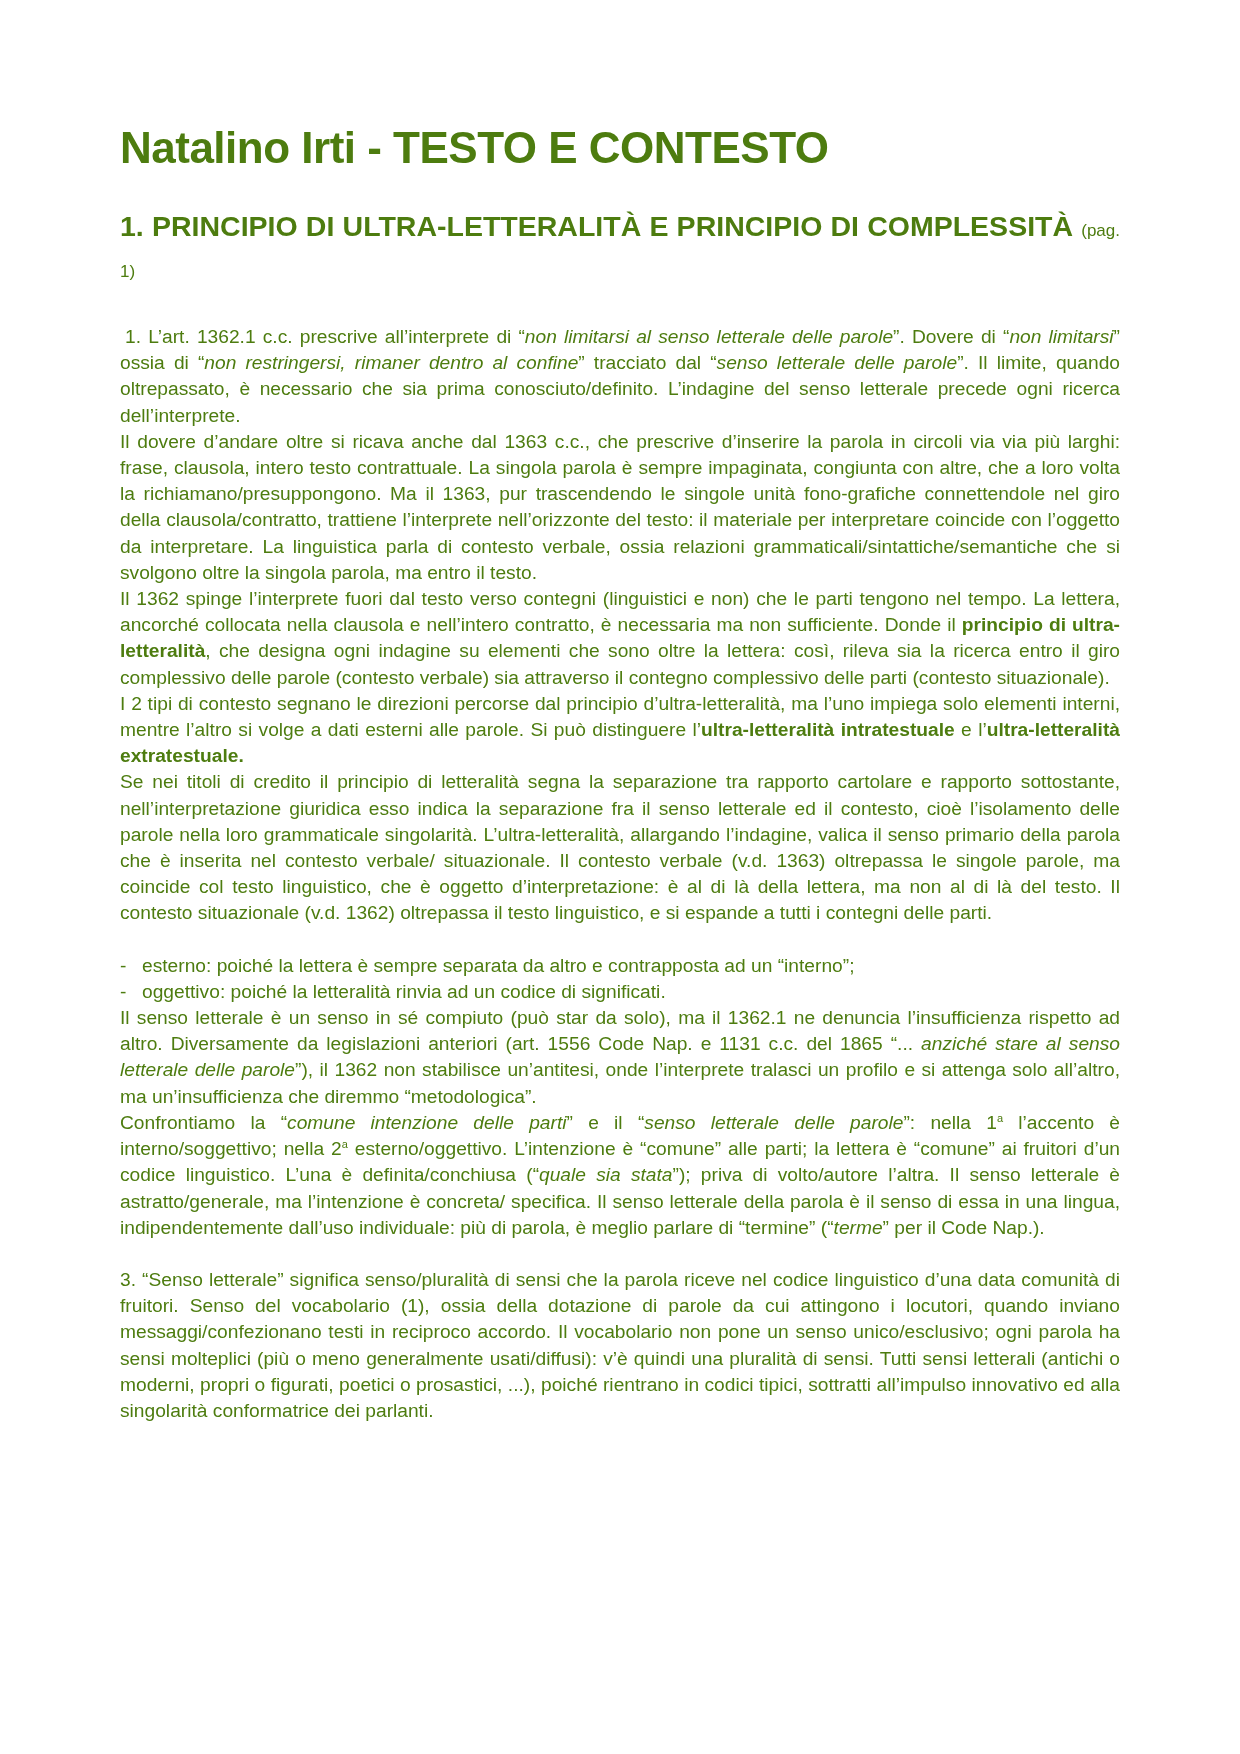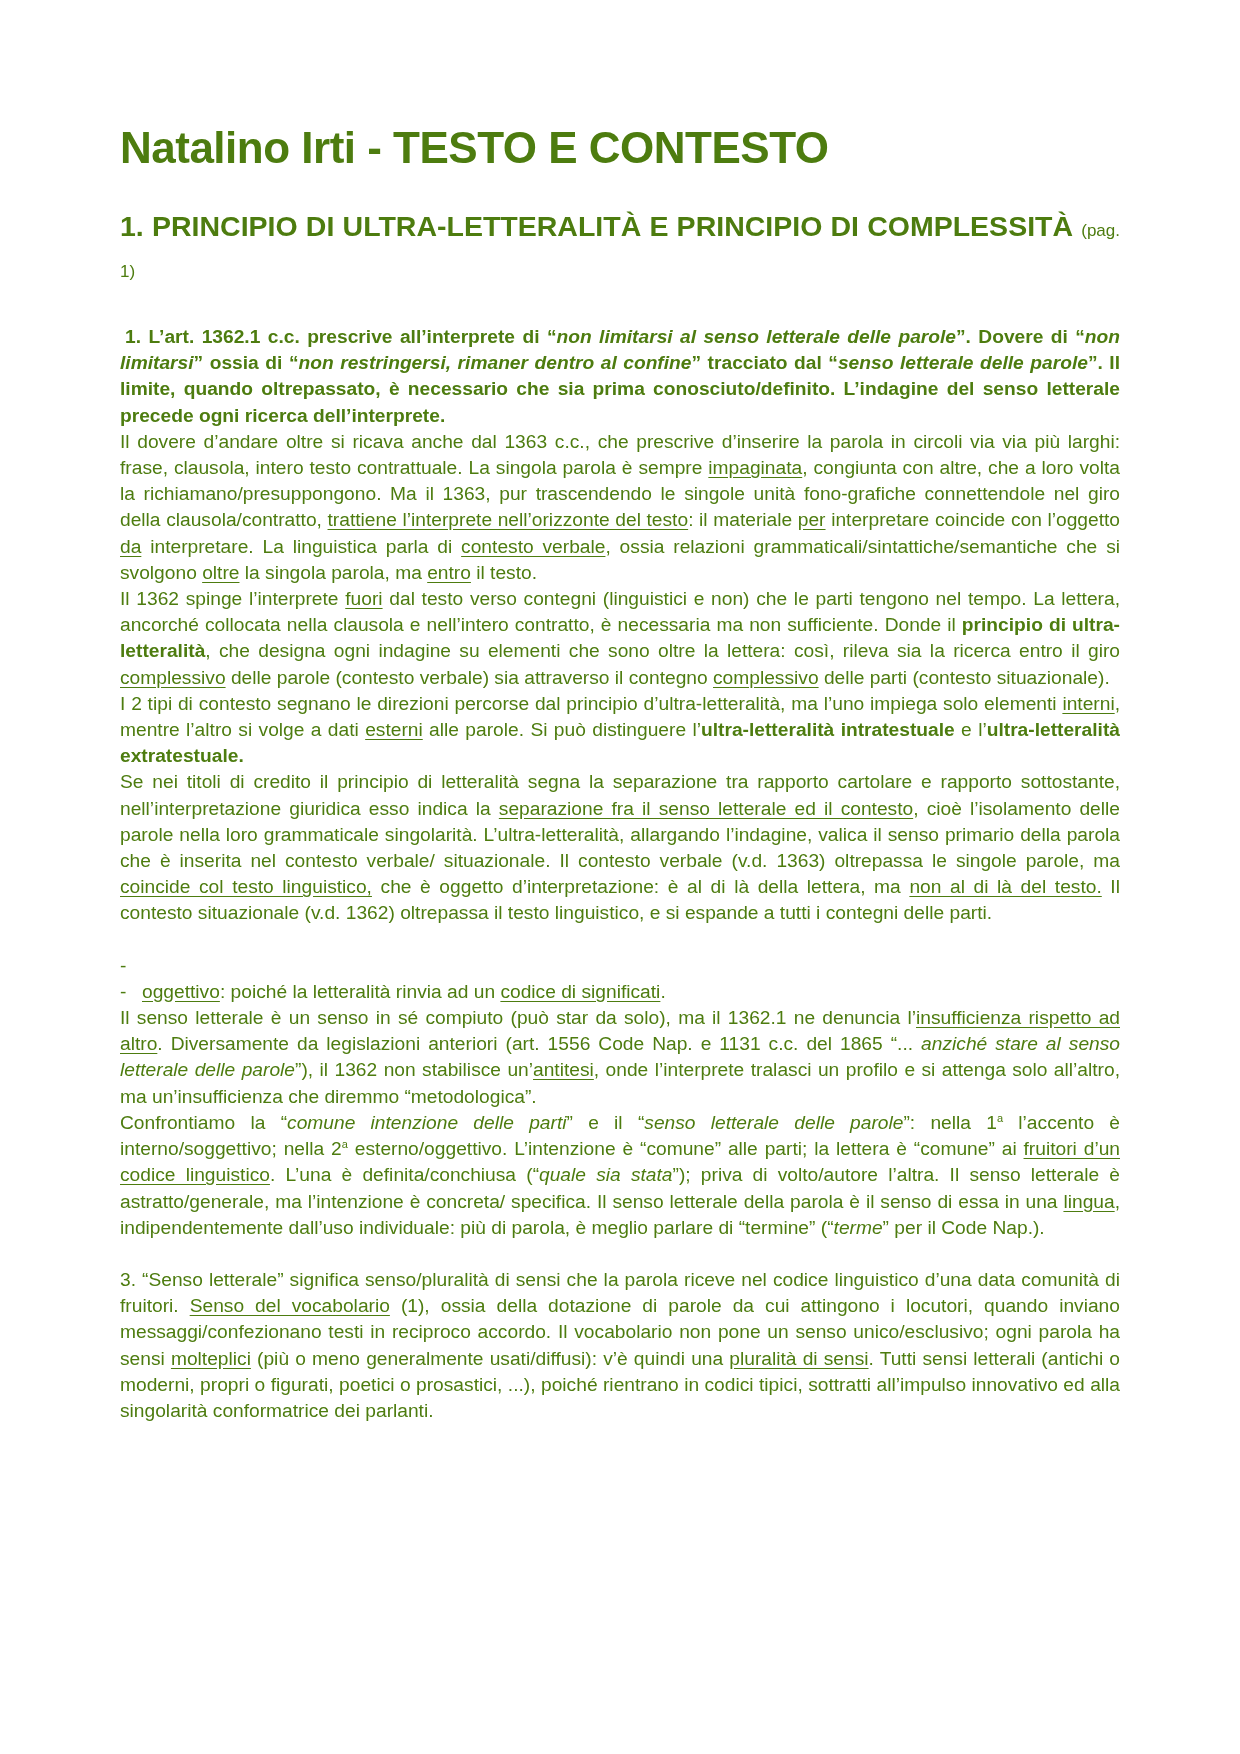--- a/index.html
+++ b/index.html
@@ -15,27 +15,27 @@
   }
   .sec-heading {
     font-size: 28.5px; font-weight: bold; line-height: 36px;
     text-align: justify; text-align-last: left; margin: 18px 0 34px 0;
   }
   .sec-heading .page-ref { font-size: 17px; font-weight: normal; }
   .para {
     font-size: 19.2px; line-height: 26.2px; text-align: justify;
     margin: 0; padding: 0;
   }
-  .para.indent-space { text-indent: 5px; font-weight: bold; }
+  .para.indent-space { text-indent: 5px; }
   .gap { height: 26px; }
   .bullet { display: flex; font-size: 19.2px; line-height: 26.2px; }
   .bullet .dash { width: 22px; flex: none; }
   .i { font-style: italic; }
   .b { font-weight: bold; }
-  .u { text-decoration: underline; text-underline-offset: 3px; }
+  .u { text-underline-offset: 3px; }
   sup { font-size: 11px; line-height: 0; }
 </style>
 </head>
 <body>
 
 <div class="page">
   <h1 class="doc-title">Natalino Irti - TESTO E CONTESTO</h1>
 
   <h2 class="sec-heading">
     <span>1. PRINCIPIO DI ULTRA-LETTERALITÀ E PRINCIPIO DI COMPLESSITÀ</span>
@@ -48,20 +48,21 @@
     <p class="para"><span>Il 1362 spinge l’interprete </span><span class="u">fuori</span><span> dal testo verso contegni (linguistici e non) che le parti tengono nel tempo. La lettera, ancorché collocata nella clausola e nell’intero contratto, è necessaria ma non sufficiente. Donde il </span><span class="b">principio di ultra-letteralità</span><span>, che designa ogni indagine su elementi che sono oltre la lettera: così, rileva sia la ricerca entro il giro </span><span class="u">complessivo</span><span> delle parole (contesto verbale) sia attraverso il contegno </span><span class="u">complessivo</span><span> delle parti (contesto situazionale).</span></p>
     <p class="para"><span>I 2 tipi di contesto segnano le direzioni percorse dal principio d’ultra-letteralità, ma l’uno impiega solo elementi </span><span class="u">interni</span><span>, mentre l’altro si volge a dati </span><span class="u">esterni</span><span> alle parole. Si può distinguere l’</span><span class="b">ultra-letteralità intratestuale</span><span> e l’</span><span class="b">ultra-letteralità extratestuale.</span></p>
     <p class="para"><span>Se nei titoli di credito il principio di letteralità segna la separazione tra rapporto cartolare e rapporto sottostante, nell’interpretazione giuridica esso indica la </span><span class="u">separazione fra il senso letterale ed il contesto</span><span>, cioè l’isolamento delle parole nella loro grammaticale singolarità. L’ultra-letteralità, allargando l’indagine, valica il senso primario della parola che è inserita nel contesto verbale/ situazionale. Il contesto verbale (v.d. 1363) oltrepassa le singole parole, ma </span><span class="u">coincide col testo linguistico,</span><span> che è oggetto d’interpretazione: è al di là della lettera, ma </span><span class="u">non al di là del testo.</span><span> Il contesto situazionale (v.d. 1362) oltrepassa il testo linguistico, e si espande a tutti i contegni delle parti.</span></p>
   </div>
 
   <div class="gap"></div>
 
   <div>
     <div class="bullet">
       <span class="dash">-</span>
+      <span><span class="u">esterno</span><span>: poiché la lettera è sempre separata da altro e contrapposta ad un “interno”;</span></span>
     </div>
     <div class="bullet">
       <span class="dash">-</span>
       <span><span class="u">oggettivo</span><span>: poiché la letteralità rinvia ad un </span><span class="u">codice di significati</span><span>.</span></span>
     </div>
     <p class="para"><span>Il senso letterale è un senso in sé compiuto (può star da solo), ma il 1362.1 ne denuncia l’</span><span class="u">insufficienza rispetto ad altro</span><span>. Diversamente da legislazioni anteriori (art. 1556 Code Nap. e 1131 c.c. del 1865 “... </span><span class="i">anziché stare al senso letterale delle parole</span><span>”), il 1362 non stabilisce un’</span><span class="u">antitesi</span><span>, onde l’interprete tralasci un profilo e si attenga solo all’altro, ma un’insufficienza che diremmo “metodologica”.</span></p>
     <p class="para"><span>Confrontiamo la “</span><span class="i">comune intenzione delle parti</span><span>” e il “</span><span class="i">senso letterale delle parole</span><span>”: nella 1</span><sup>a</sup><span> l’accento è interno/soggettivo; nella 2</span><sup>a</sup><span> esterno/oggettivo. L’intenzione è “comune” alle parti; la lettera è “comune” ai </span><span class="u">fruitori d’un codice linguistico</span><span>. L’una è definita/conchiusa (“</span><span class="i">quale sia stata</span><span>”); priva di volto/autore l’altra. Il senso letterale è astratto/generale, ma l’intenzione è concreta/ specifica. Il senso letterale della parola è il senso di essa in una </span><span class="u">lingua</span><span>, indipendentemente dall’uso individuale: più di parola, è meglio parlare di “termine” (“</span><span class="i">terme</span><span>” per il Code Nap.).</span></p>
   </div>
 
   <div class="gap"></div>

